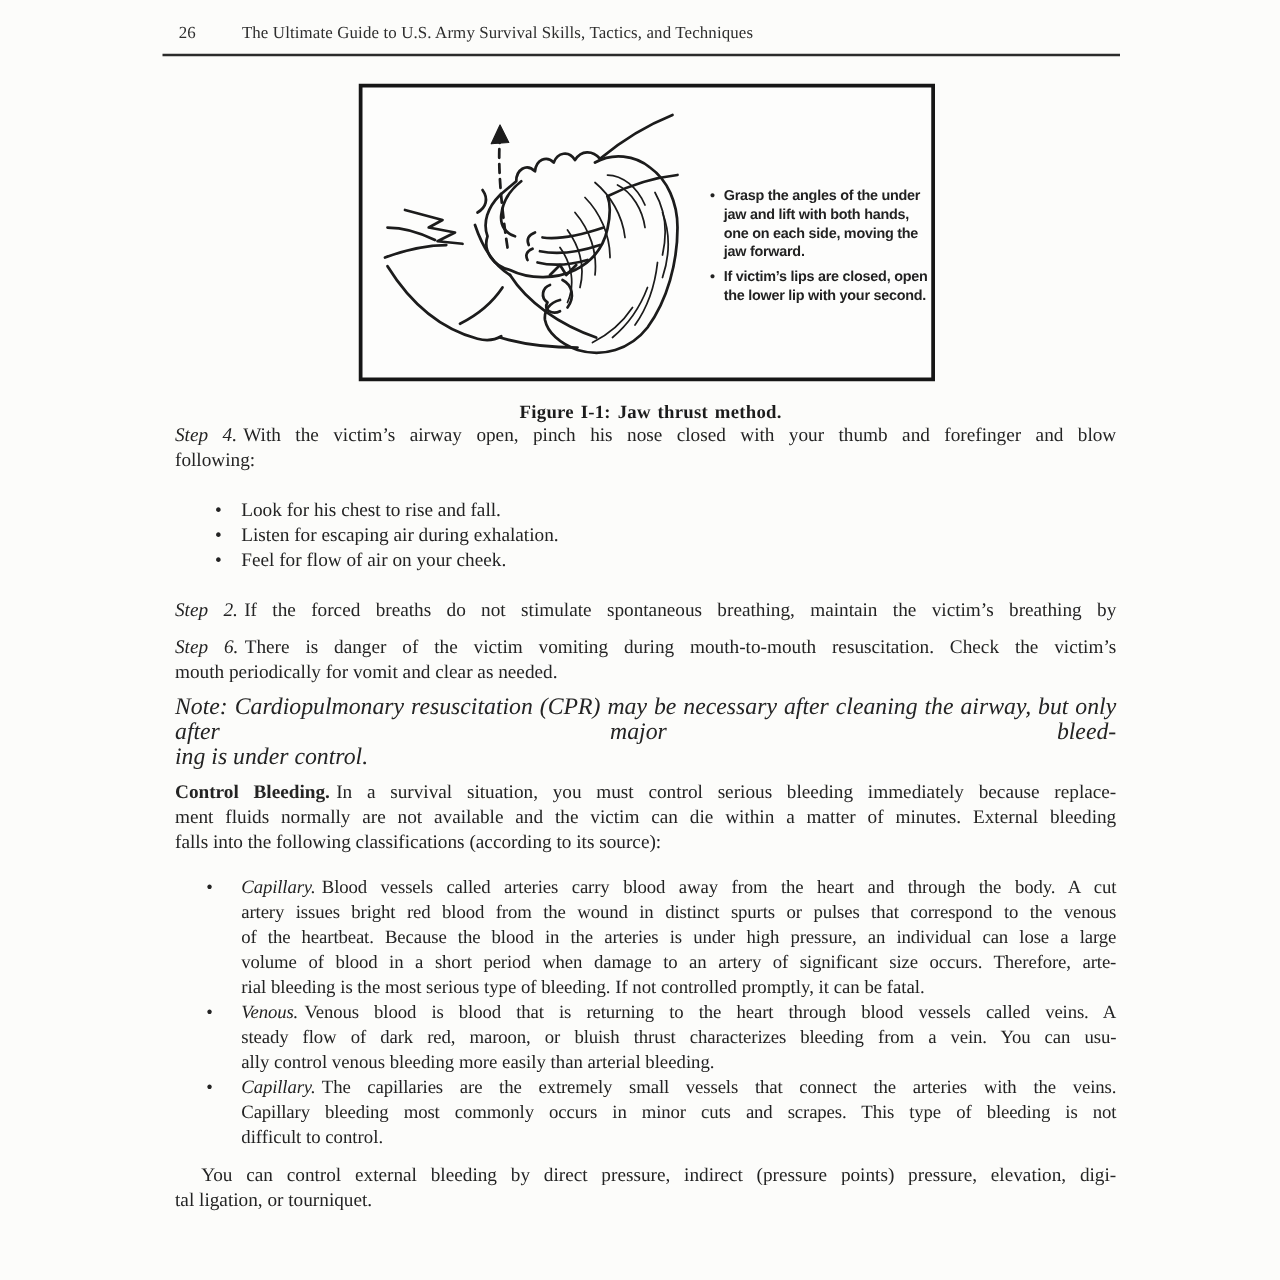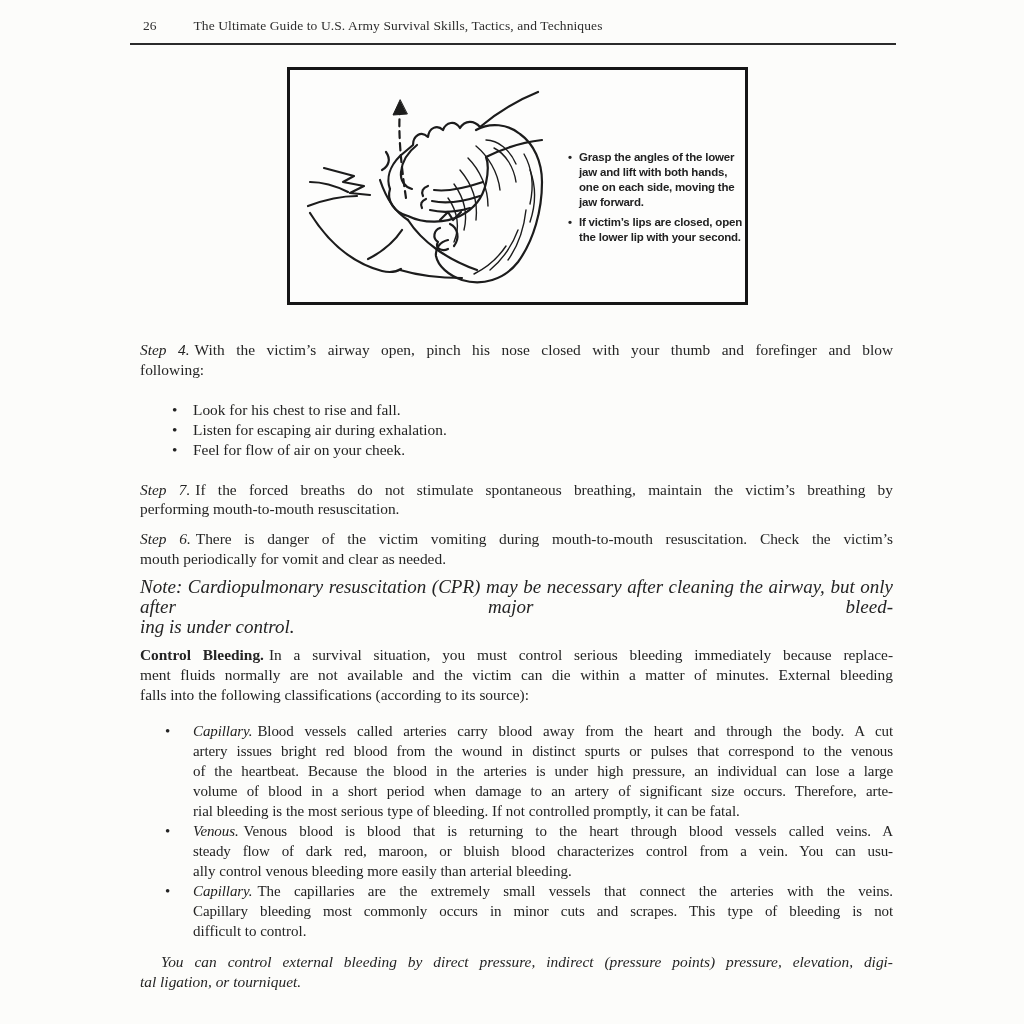--- a/index.html
+++ b/index.html
@@ -40,33 +40,33 @@
   }
 
   
   .para { font-size:15.4px; line-height:19.9px; color:#242424; }
   .jline { text-align:justify; text-align-last:justify; }
   .endline { text-align:justify; text-align-last:left; }
   .lead { font-style:italic; margin-right:5px; }
   .lead-bold { font-weight:700; margin-right:5px; }
   .term { font-style:italic; margin-right:5px; }
 
-  .p-step4 { margin-top:35px; }
+  .p-step4 { }
   .checks { margin-top:20px; padding-left:53px; }
   .chk { position:relative; line-height:19.9px; font-size:15.4px; }
   .chk .marker { position:absolute; left:-21px; }
   .p-step5 { margin-top:20px; }
   .p-step6 { margin-top:10px; }
   .p-note { margin-top:8px; font-style:italic; font-size:19px; }
   .p-control { margin-top:8px; }
   .cls-list { margin-top:16px; }
   .cls { position:relative; padding-left:53px; font-size:15px; line-height:20px; }
   .cls .jline { letter-spacing:-0.1px; }
   .cls .marker { position:absolute; left:25px; }
-  .p-closing { margin-top:11px;font-style:italic; }
+  .p-closing { margin-top:11px; }
   .p-closing .indent { text-indent:21px; }
 </style>
 </head>
 <body>
 
 <div class="page">
 
   <div class="hdr">
     <span class="folio">26</span>
     <span class="running-title">The Ultimate Guide to U.S. Army Survival Skills, Tactics, and Techniques</span>
@@ -122,33 +122,34 @@
         </g>
 
         <path d="M 116 128 C 111 95 108 62 110 40" stroke-dasharray="7 5"></path>
         <path d="M 110 30 L 103 45 L 117 44 Z" fill="#1c1c1c" stroke-width="1"></path>
       </g>
     </svg>
 
     <div class="fig-bullets">
       <div class="fb">
         <span class="marker">•</span>
-        <div class="fb-line">Grasp the angles of the lower</div>
+        <div class="fb-line">Grasp the angles of the under</div>
         <div class="fb-line">jaw and lift with both hands,</div>
         <div class="fb-line">one on each side, moving the</div>
         <div class="fb-line">jaw forward.</div>
       </div>
       <div class="fb">
         <span class="marker">•</span>
         <div class="fb-line">If victim’s lips are closed, open</div>
         <div class="fb-line">the lower lip with your second.</div>
       </div>
     </div>
   </div>
 
+  <div class="figcaption">Figure I-1: Jaw thrust method.</div>
 
   <div class="para p-step4">
     <div class="jline">
       <span class="lead">Step 4.</span><span>With the victim’s airway open, pinch his nose closed with your thumb and forefinger and blow</span>
     </div>
     <div class="endline">following:</div>
   </div>
 
   <div class="checks">
     <div class="chk">
@@ -157,23 +158,22 @@
     <div class="chk">
       <span class="marker">•</span><span>Listen for escaping air during exhalation.</span>
     </div>
     <div class="chk">
       <span class="marker">•</span><span>Feel for flow of air on your cheek.</span>
     </div>
   </div>
 
   <div class="para p-step5">
     <div class="jline">
-      <span class="lead">Step 7.</span><span>If the forced breaths do not stimulate spontaneous breathing, maintain the victim’s breathing by</span>
-    </div>
-    <div class="endline">performing mouth-to-mouth resuscitation.</div>
+      <span class="lead">Step 2.</span><span>If the forced breaths do not stimulate spontaneous breathing, maintain the victim’s breathing by</span>
+    </div>
   </div>
 
   <div class="para p-step6">
     <div class="jline">
       <span class="lead">Step 6.</span><span>There is danger of the victim vomiting during mouth-to-mouth resuscitation. Check the victim’s</span>
     </div>
     <div class="endline">mouth periodically for vomit and clear as needed.</div>
   </div>
 
   <div class="para p-note">
@@ -198,21 +198,21 @@
       <div class="jline">artery issues bright red blood from the wound in distinct spurts or pulses that correspond to the venous</div>
       <div class="jline">of the heartbeat. Because the blood in the arteries is under high pressure, an individual can lose a large</div>
       <div class="jline">volume of blood in a short period when damage to an artery of significant size occurs. Therefore, arte-</div>
       <div class="endline">rial bleeding is the most serious type of bleeding. If not controlled promptly, it can be fatal.</div>
     </div>
     <div class="cls">
       <span class="marker">•</span>
       <div class="jline">
         <span class="term">Venous.</span><span>Venous blood is blood that is returning to the heart through blood vessels called veins. A</span>
       </div>
-      <div class="jline">steady flow of dark red, maroon, or bluish blood characterizes control from a vein. You can usu-</div>
+      <div class="jline">steady flow of dark red, maroon, or bluish thrust characterizes bleeding from a vein. You can usu-</div>
       <div class="endline">ally control venous bleeding more easily than arterial bleeding.</div>
     </div>
     <div class="cls">
       <span class="marker">•</span>
       <div class="jline">
         <span class="term">Capillary.</span><span>The capillaries are the extremely small vessels that connect the arteries with the veins.</span>
       </div>
       <div class="jline">Capillary bleeding most commonly occurs in minor cuts and scrapes. This type of bleeding is not</div>
       <div class="endline">difficult to control.</div>
     </div>

